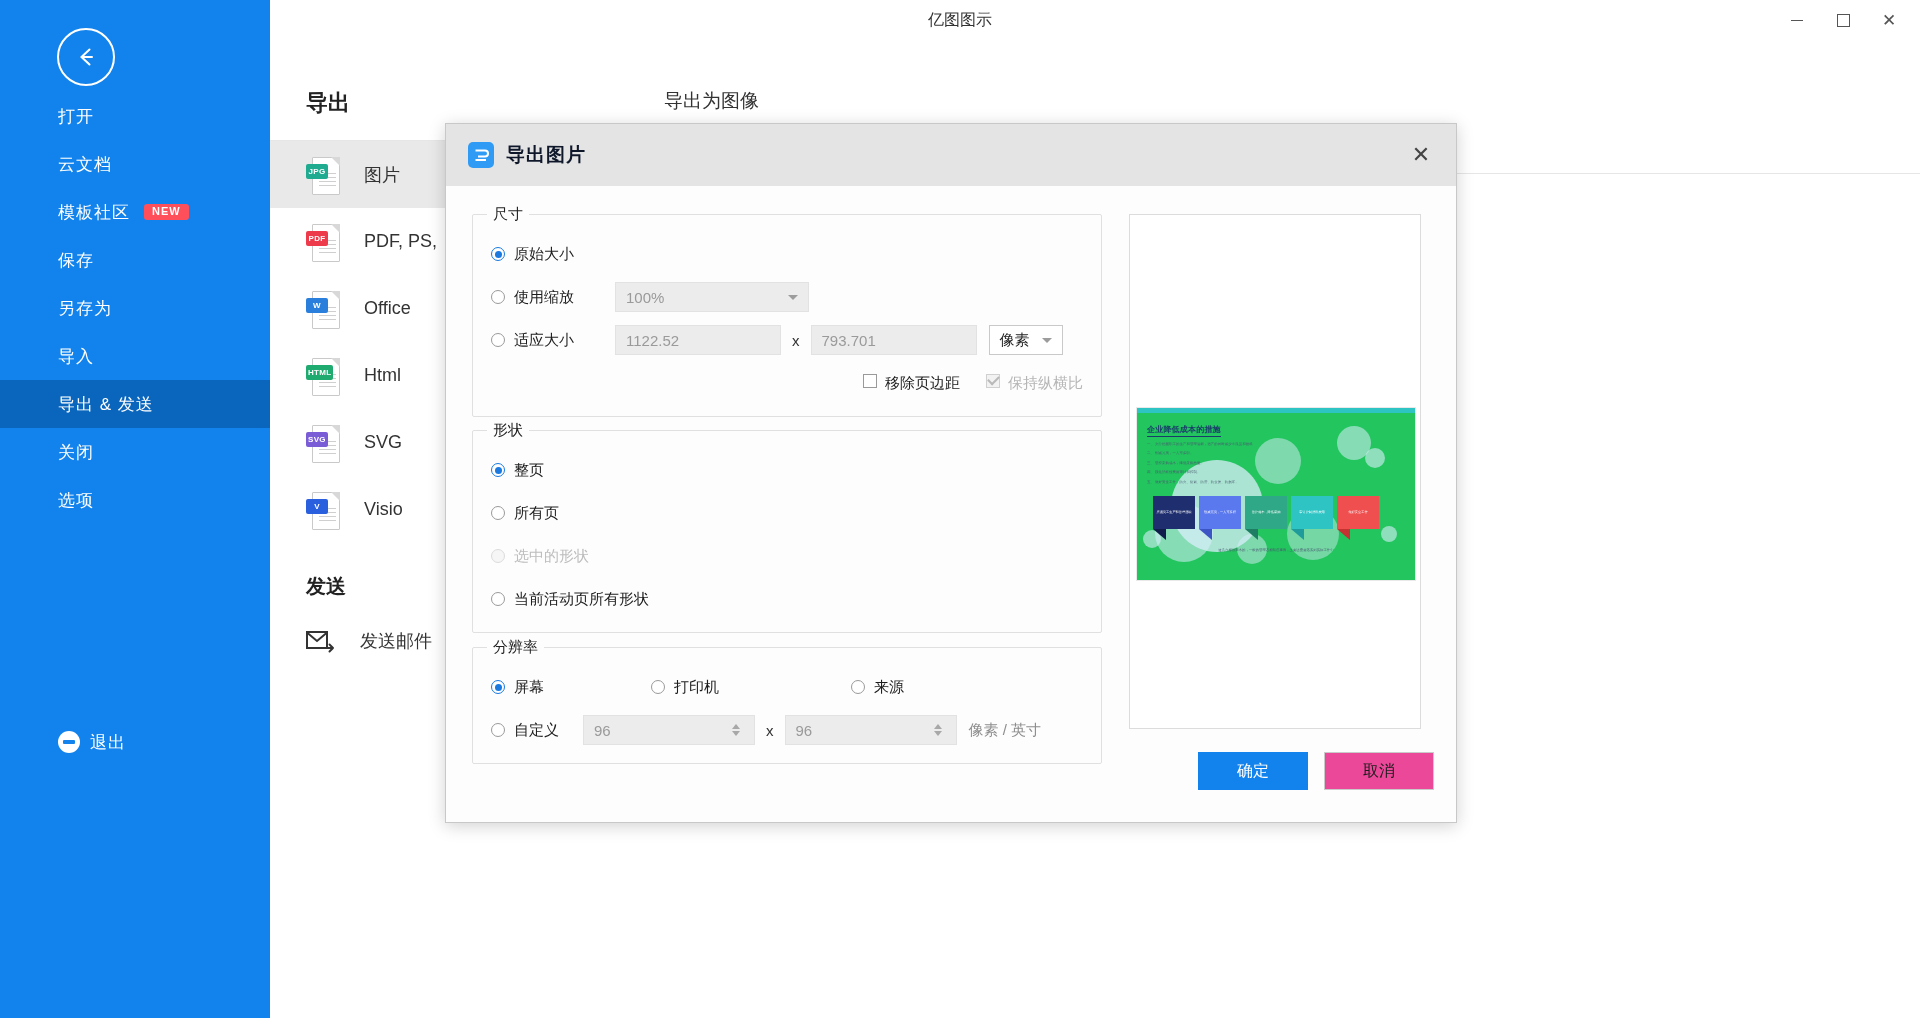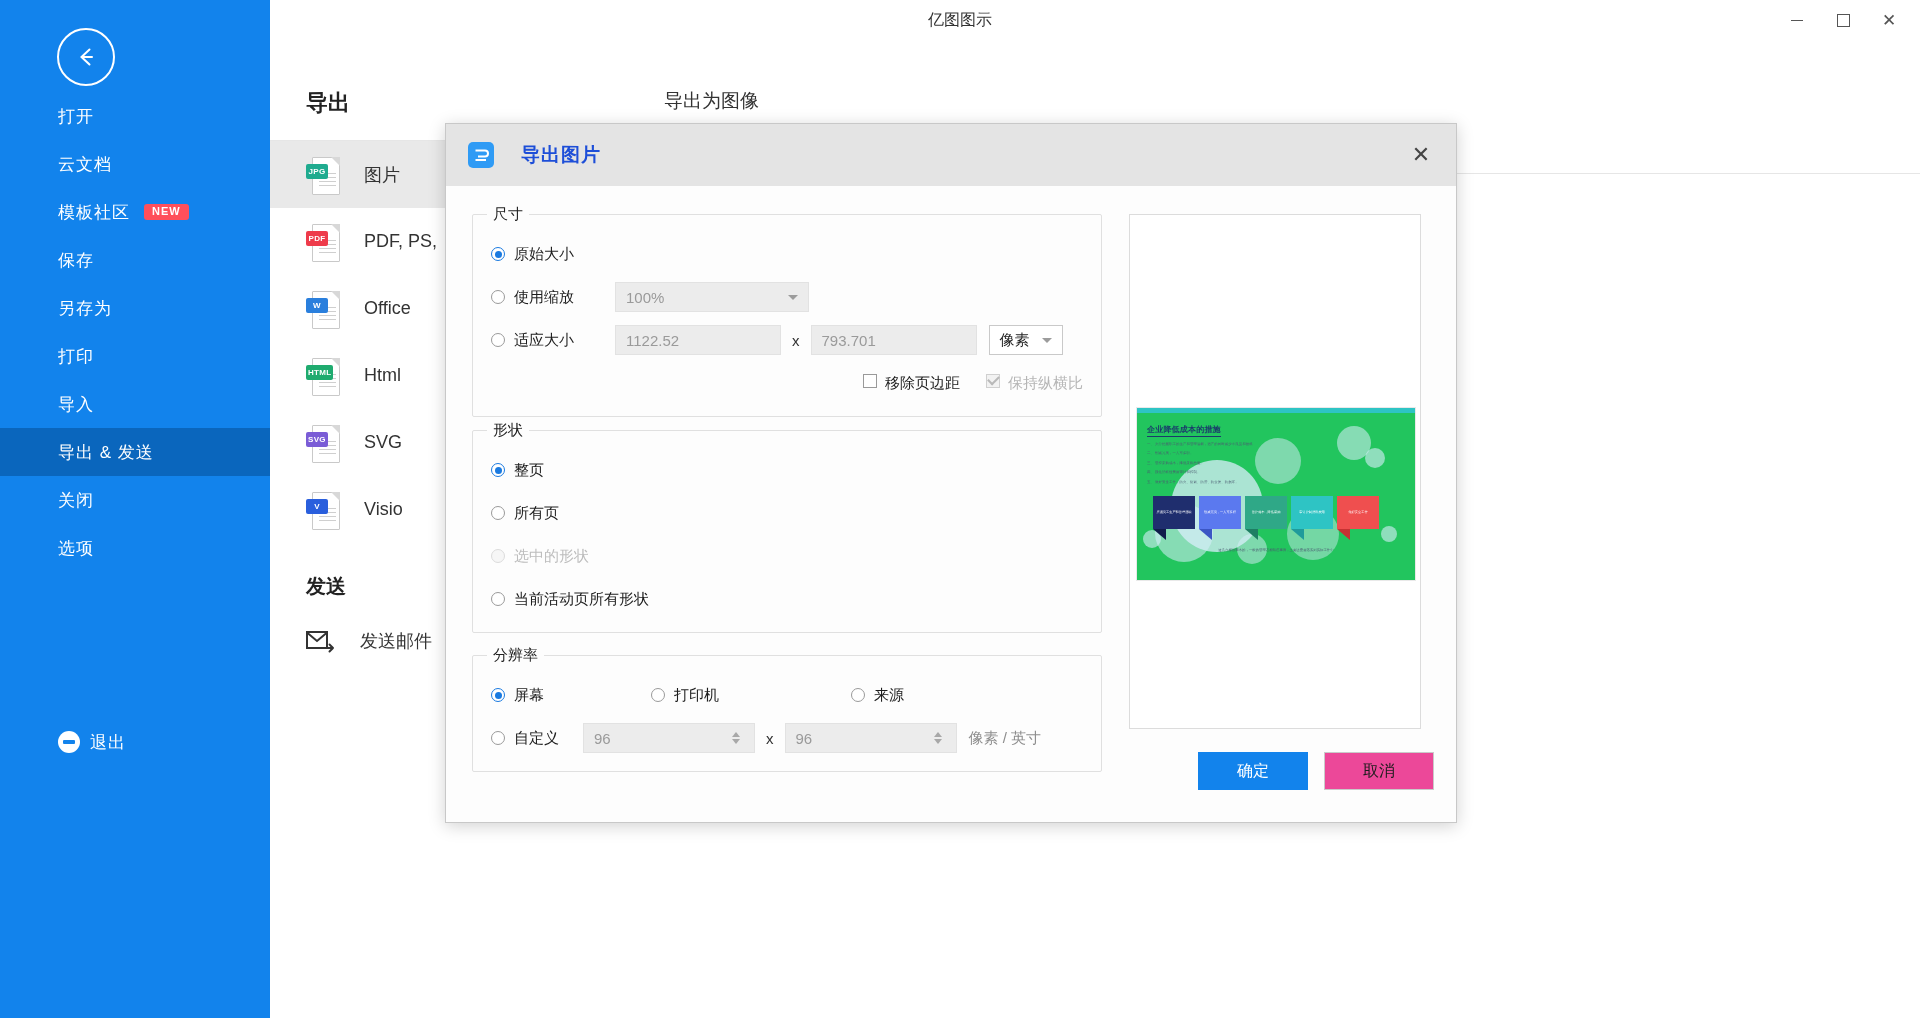--- a/index.html
+++ b/index.html
@@ -102,21 +102,21 @@
     background:#fdfdfd;border:1px solid #c8c8c8;
     box-shadow:0 3px 16px rgba(0,0,0,.18);
   }
   .dlg-title{
     height:62px;background:#e4e4e4;display:flex;align-items:center;padding:0 18px 0 22px;box-sizing:border-box;
   }
   .dlg-logo{
     width:26px;height:26px;border-radius:5px;background:#2f9bf5;flex:none;margin-right:12px;
     display:flex;align-items:center;justify-content:center;
   }
-  .dlg-title-text{font-size:19px;font-weight:bold;color:#1d4ed8;letter-spacing:1px;margin-left:15px;}
+  .dlg-title-text{font-size:19px;font-weight:bold;color:#0f172a;letter-spacing:1px;}
   .dlg-close{
     margin-left:auto;width:34px;height:34px;display:flex;align-items:center;justify-content:center;
     font-size:22px;color:#444;cursor:pointer;
   }
   .dlg-body{position:relative;height:636px;}
 
   .left-pane{position:absolute;left:26px;top:28px;width:630px;}
   .group{
     border:1px solid #e0e0e0;border-radius:2px;position:relative;
     padding:22px 18px 16px;box-sizing:border-box;background:transparent;
@@ -237,23 +237,20 @@
         <span>模板社区</span>
         <span class="badge-new">NEW</span>
       </div>
       <div class="sb-item">
         <span>保存</span>
       </div>
       <div class="sb-item">
         <span>另存为</span>
       </div>
       <div class="sb-item">
-        <span>打印</span>
-      </div>
-      <div class="sb-item">
         <span>导入</span>
       </div>
       <div class="sb-item active">
         <span>导出 &amp; 发送</span>
       </div>
       <div class="sb-item">
         <span>关闭</span>
       </div>
       <div class="sb-item">
         <span>选项</span>
@@ -468,21 +465,21 @@
             </span>
           </div>
           <div class="row">
             <span class="radio">
               <span class="dot"></span>
               <span class="rl">当前活动页所有形状</span>
             </span>
           </div>
         </div>
 
-        <div class="group" style="margin-top:22px">
+        <div class="group" style="margin-top:14px">
           <span class="group-legend">分辨率</span>
 
           <div class="row">
             <span class="radio on" style="width:160px">
               <span class="dot"></span>
               <span class="rl">屏幕</span>
             </span>
             <span class="radio" style="width:200px">
               <span class="dot"></span>
               <span class="rl">打印机</span>

